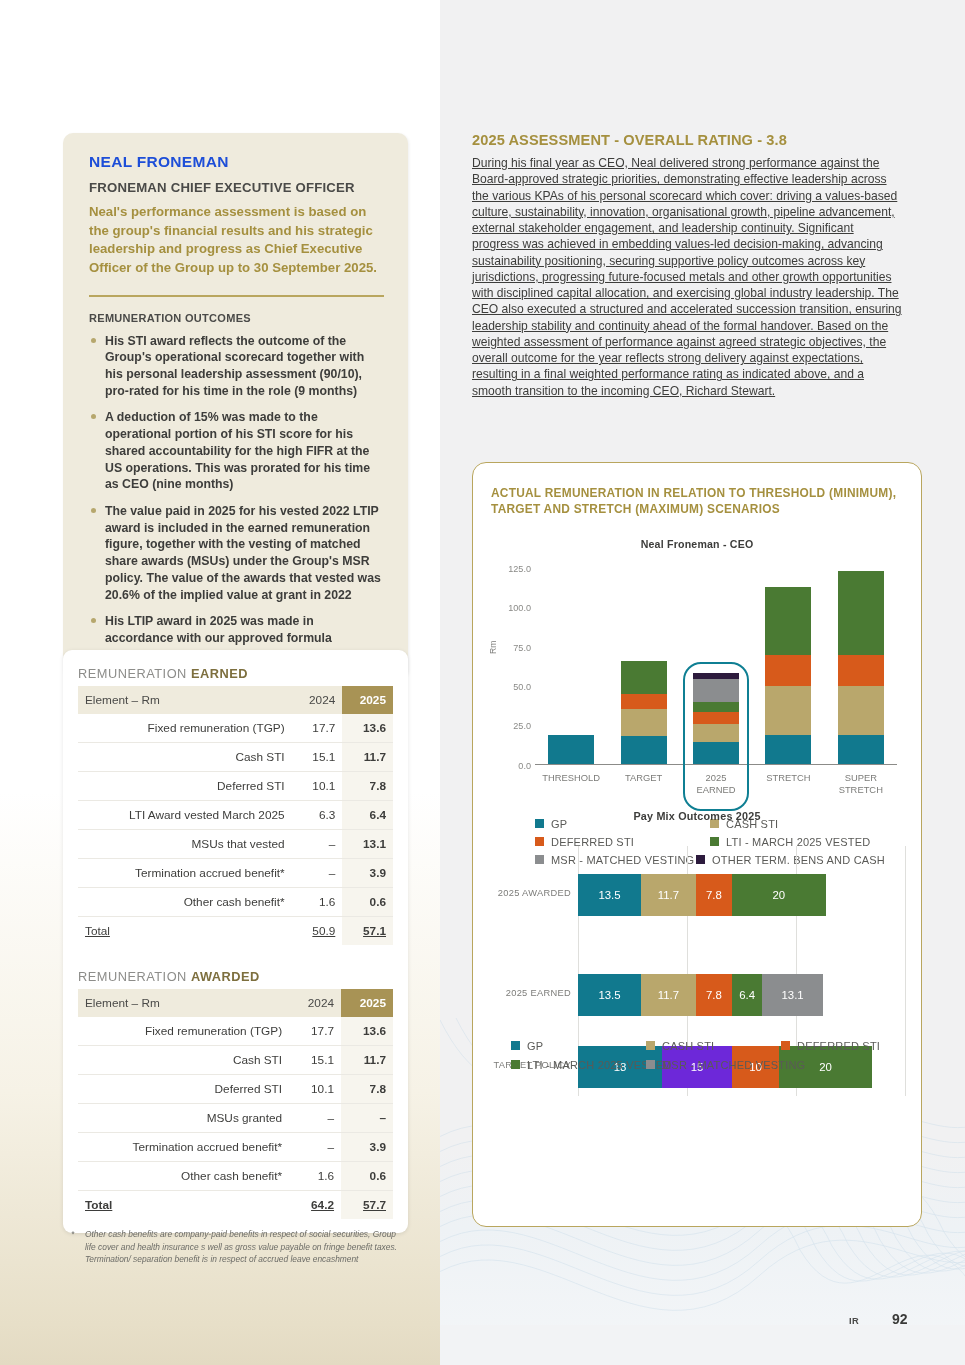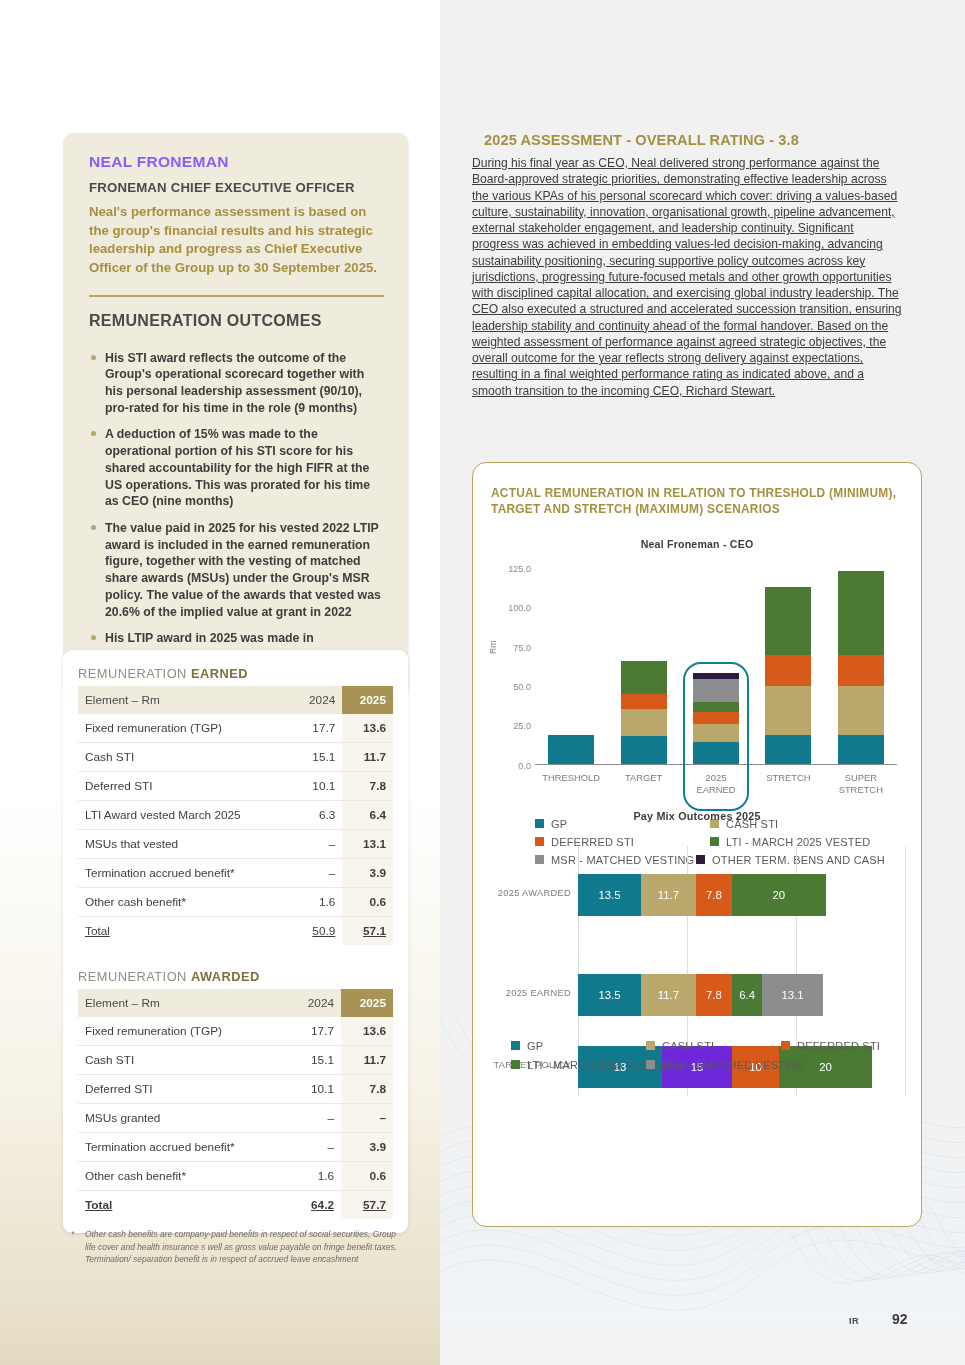--- a/index.html
+++ b/index.html
@@ -34,34 +34,34 @@
   .left-col { position:absolute; left:0; top:0; width:440px; height:1365px; }
 
   .profile-card {
     position:absolute; left:63px; top:133px; width:345px;
     background:#efebdd; border-radius:10px 10px 10px 10px;
     padding:20px 24px 22px 26px;
     box-shadow:1px 1px 3px rgba(0,0,0,.07);
   }
   .p-name {
     font-size:15.5px; font-weight:bold; letter-spacing:.3px;
-    color:#8b5cf6; margin-bottom:9px;
+    color:#1d4ed8; margin-bottom:9px;
   }
   .p-role {
     font-size:13.2px; font-weight:bold; color:#4a4a48;
     letter-spacing:.2px; margin-bottom:8px;
   }
   .p-desc {
     font-size:13.2px; font-weight:bold; color:#a5903f;
     line-height:1.42;
   }
   .p-rule { height:1.6px; background:#b9a65e; margin:17px 0 15px 0; }
   .p-outcomes-h {
-    font-size:16px; font-weight:bold; color:#4a4a48;
-    letter-spacing:.3px; margin-bottom:20px;
+    font-size:11px; font-weight:bold; color:#4a4a48;
+    letter-spacing:.3px; margin-bottom:9px;
   }
   ul.p-bullets { list-style:none; }
   ul.p-bullets li {
     position:relative; padding-left:16px; font-size:12.3px;
     color:#3d3d3b; line-height:1.36; margin-bottom:10px;font-weight:bold;
   }
   ul.p-bullets li:before {
     content:""; position:absolute; left:2px; top:5px;
     width:5px; height:5px; border-radius:50%; background:#b6a76d;
   }
@@ -76,41 +76,41 @@
   .tbl-title {
     font-size:12.8px; color:#8d8d8a; letter-spacing:.5px; margin-bottom:5px;
   }
   .tbl-title b { color:#7d6f3e; font-weight:bold; }
   table.remtbl { width:100%; border-collapse:collapse; }
   table.remtbl td, table.remtbl th { font-weight:normal; }
   .rt-head td { background:#efebdd; padding:7px 7px; font-size:11.8px; color:#4a4a48; }
   .rt-head td.c2025 { background:#a89355; color:#ffffff; font-weight:bold; text-align:right; }
   .rt-head td.c2024 { text-align:right; }
   .rt-row td { padding:7px 7px; font-size:11.8px; color:#3d3d3b;
-               border-bottom:1px solid #ebe9e3; }
+               border-bottom:1px solid #ebe9e3;text-align:right; }
   .rt-row td.c2024 { text-align:right; }
   .rt-row td.c2025 { text-align:right; font-weight:bold; background:#f7f5ee; }
   .rt-total td { padding:7px 7px; font-size:11.8px; color:#3d3d3b;
                  border-top:1.6px solid #c9c4b2;text-decoration:underline; }
   .rt-total td.c2024 { text-align:right; }
   .rt-total td.c2025 { text-align:right; font-weight:bold; background:#f7f5ee; }
   .rt-total.bold td { font-weight:bold; }
   .tbl-gap { height:24px; }
 
   .footnote {
     position:absolute; left:63px; top:1228px; width:345px;
     font-size:8.4px; color:#6b6b66; font-style:italic; line-height:1.5;
     padding-left:22px;
   }
   .footnote .star { position:absolute; left:8px; top:0; }
 
   
   .right-col { position:absolute; left:440px; top:0; width:525px; height:1365px; }
   .assess-h {
-    position:absolute; left:44px; top:132px; width:440px;
+    position:absolute; left:32px; top:132px; width:440px;
     font-size:14.6px; font-weight:bold; color:#a5903f; letter-spacing:.1px;
   }
   .assess-body {
     position:absolute; left:32px; top:155px; width:432px;
     font-size:12.1px; color:#3d3d3b; line-height:1.345;text-decoration:underline;
   }
 
   
   .chart-card {
     position:absolute; left:32px; top:462px; width:450px; height:765px;

